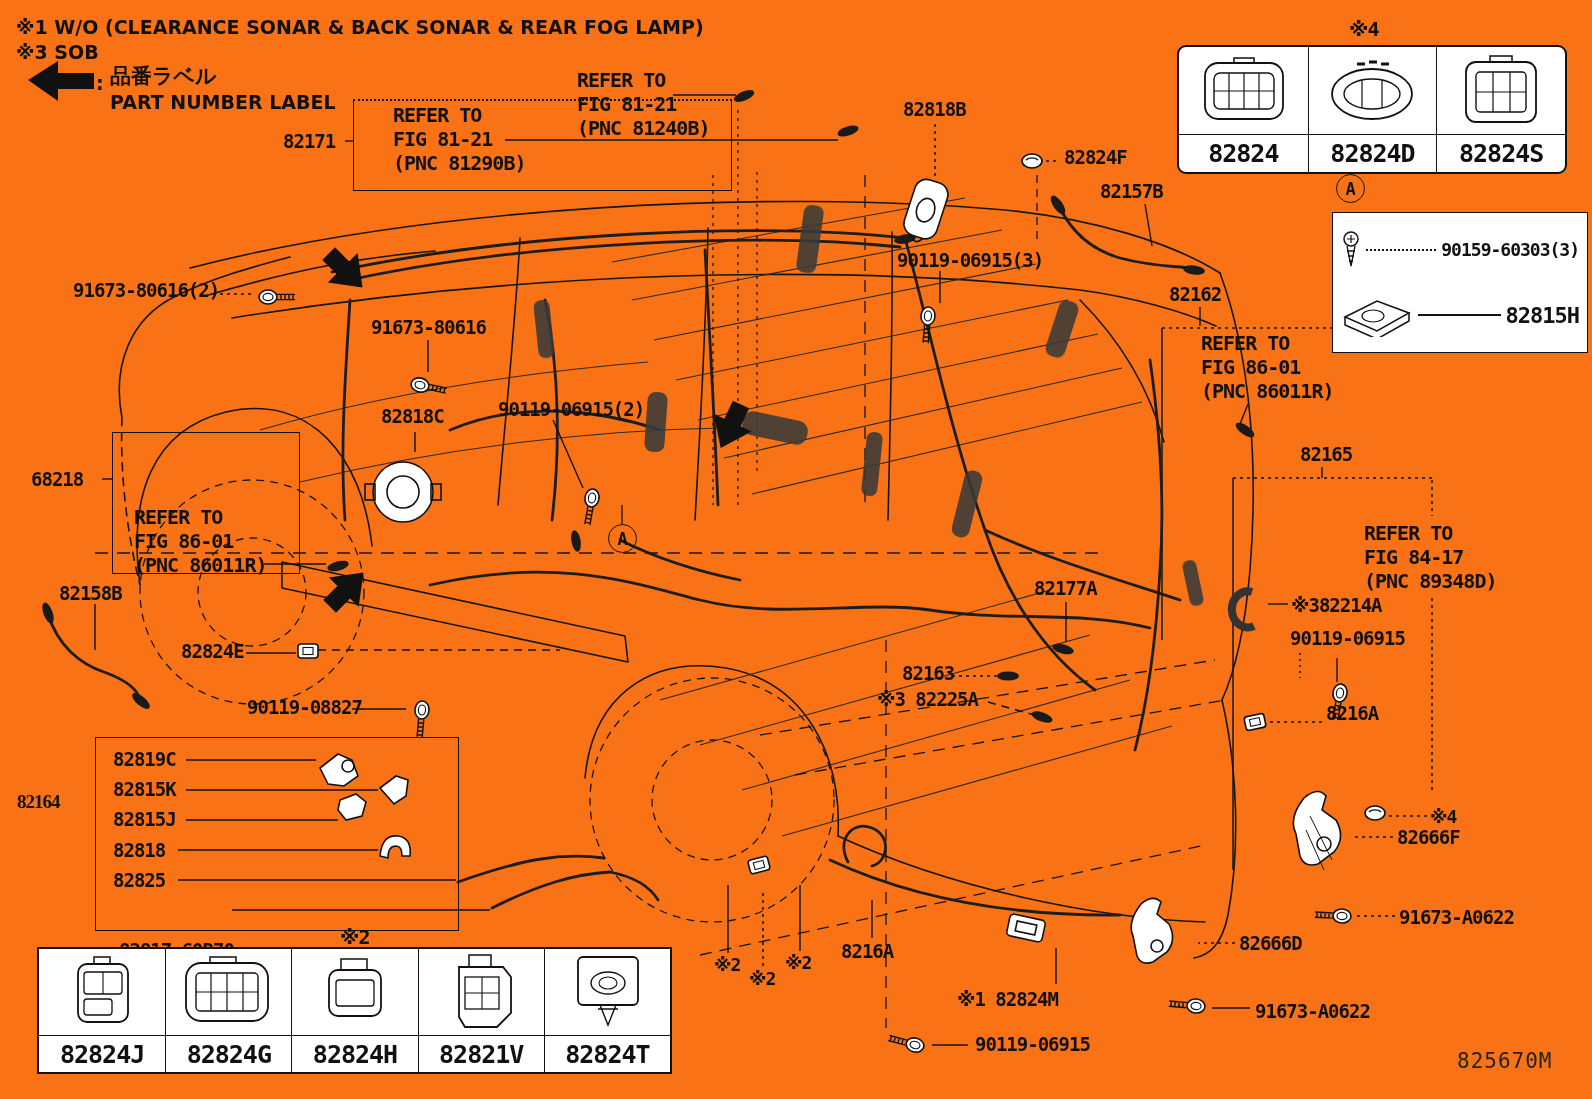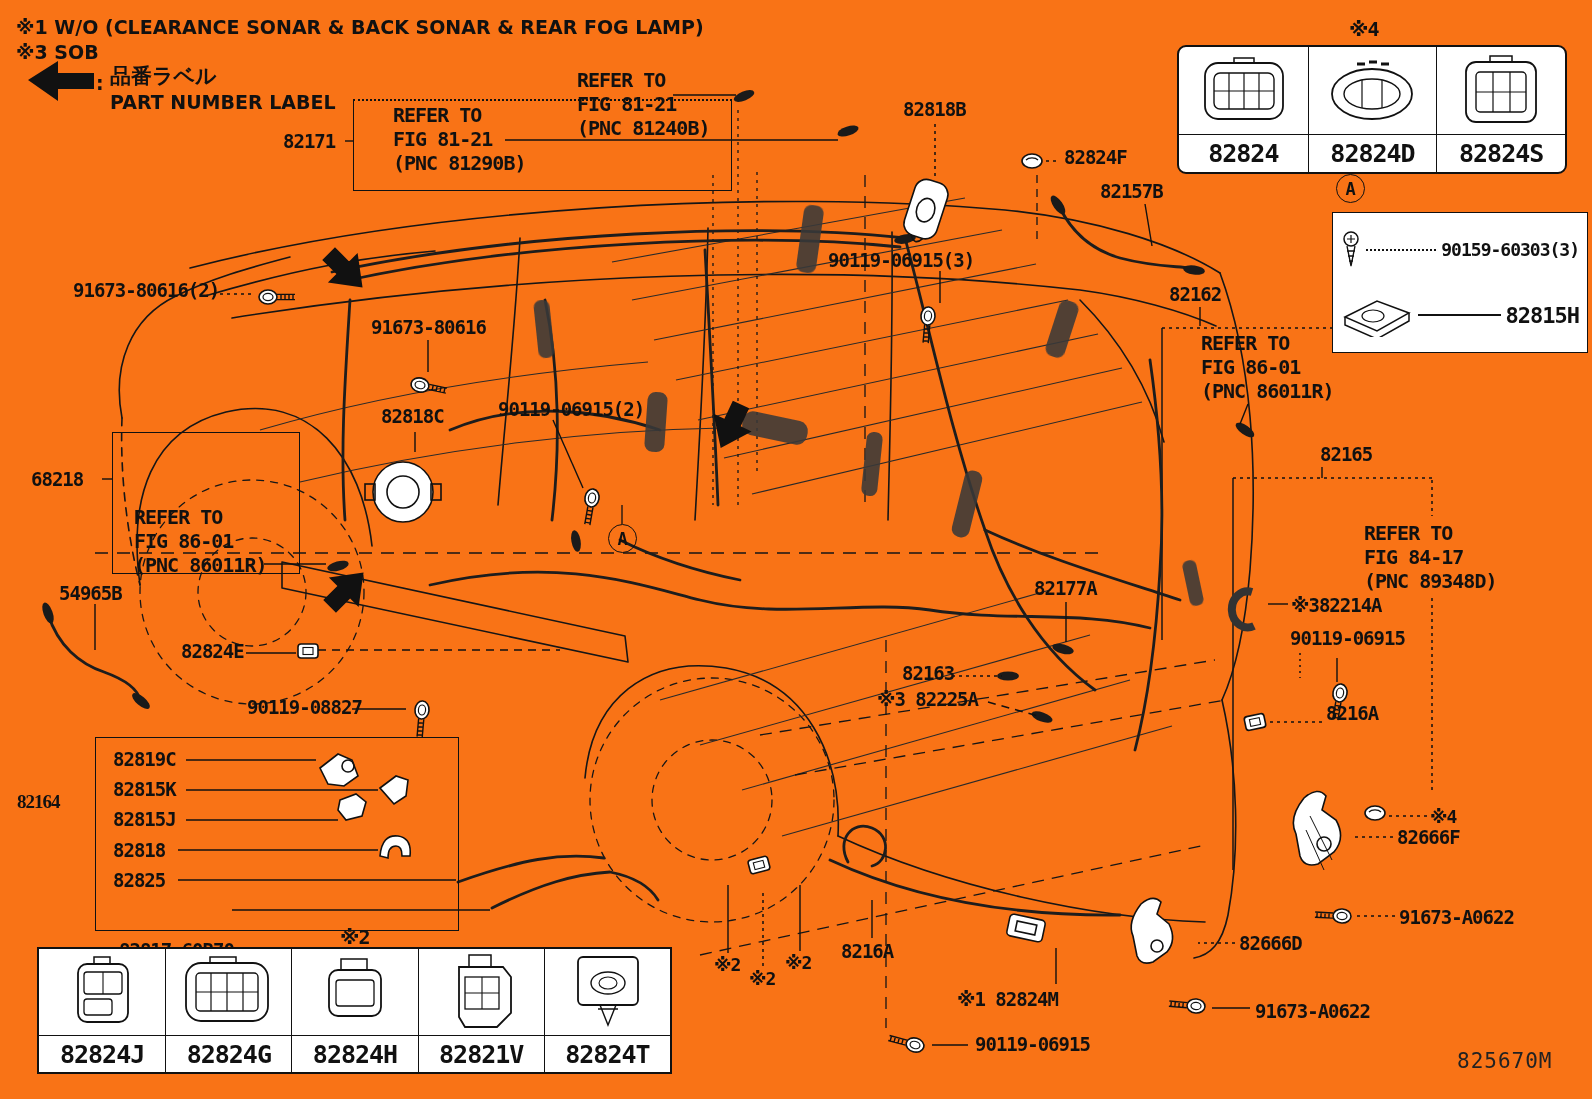--- a/index.html
+++ b/index.html
@@ -310,41 +310,41 @@
 <div class="ref" style="left:1364px;top:521px;">
   <span>REFER TO</span>
       <span>FIG 84-17</span>
       <span>(PNC 89348D)</span>
 </div>
 
 <div class="lbl" style="left:283px;top:131px;">82171</div>
 <div class="lbl" style="left:903px;top:99px;">82818B</div>
 <div class="lbl" style="left:1064px;top:147px;">82824F</div>
 <div class="lbl" style="left:1100px;top:181px;">82157B</div>
-<div class="lbl" style="left:828px;top:250px;">90119-06915(3)</div>
+<div class="lbl" style="left:897px;top:250px;">90119-06915(3)</div>
 <div class="lbl" style="left:1169px;top:284px;">82162</div>
 <div class="lbl" style="left:73px;top:280px;">91673-80616(2)</div>
 <div class="lbl" style="left:371px;top:317px;">91673-80616</div>
 <div class="lbl" style="left:381px;top:406px;">82818C</div>
 <div class="lbl" style="left:498px;top:399px;">90119-06915(2)</div>
 <div class="lbl" style="left:31px;top:469px;">68218</div>
-<div class="lbl" style="left:59px;top:583px;">54965B</div>
+<div class="lbl" style="left:59px;top:583px;">82158B</div>
 <div class="lbl" style="left:181px;top:641px;">82824E</div>
 <div class="lbl" style="left:247px;top:697px;">90119-08827</div>
 <div class="lbl" style="left:17px;top:791px;font-family:Liberation Serif, serif;">82164</div>
 <div class="lbl" style="left:113px;top:749px;">82819C</div>
 <div class="lbl" style="left:113px;top:779px;">82815K</div>
 <div class="lbl" style="left:113px;top:809px;">82815J</div>
 <div class="lbl" style="left:113px;top:840px;">82818</div>
 <div class="lbl" style="left:113px;top:870px;">82825</div>
 <div class="lbl" style="left:119px;top:940px;">82817-60R70</div>
 <div class="lbl" style="left:1034px;top:578px;">82177A</div>
 <div class="lbl" style="left:902px;top:663px;">82163</div>
 <div class="lbl" style="left:877px;top:689px;">※3 82225A</div>
-<div class="lbl" style="left:1300px;top:444px;margin-left:20px;">82165</div>
+<div class="lbl" style="left:1300px;top:444px;">82165</div>
 <div class="lbl" style="left:1291px;top:595px;">※382214A</div>
 <div class="lbl" style="left:1290px;top:628px;">90119-06915</div>
 <div class="lbl" style="left:1326px;top:703px;">8216A</div>
 <div class="lbl" style="left:841px;top:941px;">8216A</div>
 <div class="lbl" style="left:957px;top:989px;">※1 82824M</div>
 <div class="lbl" style="left:975px;top:1034px;">90119-06915</div>
 <div class="lbl" style="left:1397px;top:827px;">82666F</div>
 <div class="lbl" style="left:1399px;top:907px;">91673-A0622</div>
 <div class="lbl" style="left:1239px;top:933px;">82666D</div>
 <div class="lbl" style="left:1255px;top:1001px;">91673-A0622</div>

